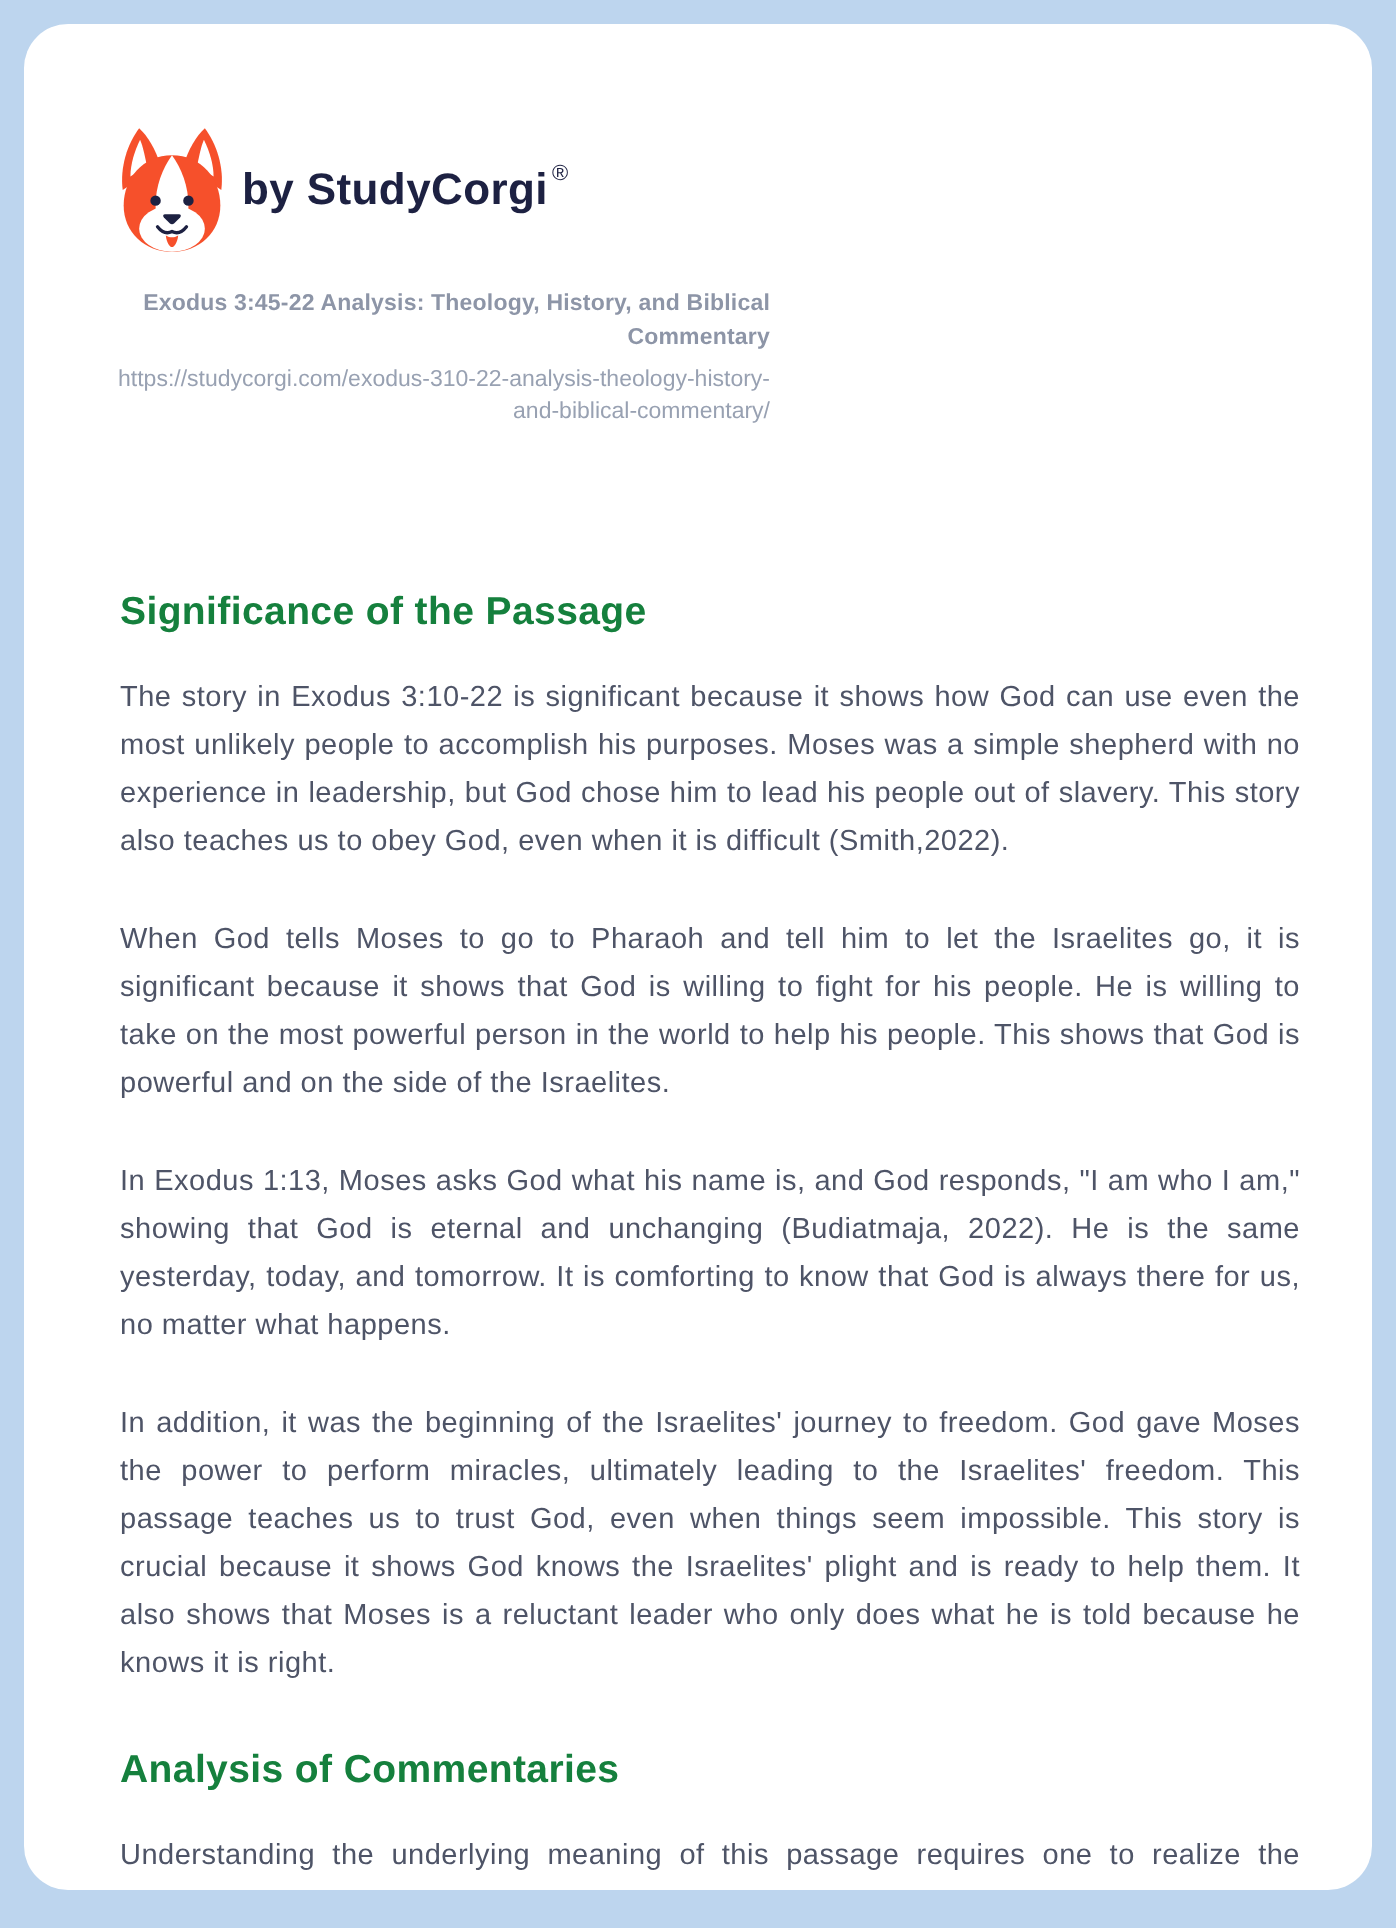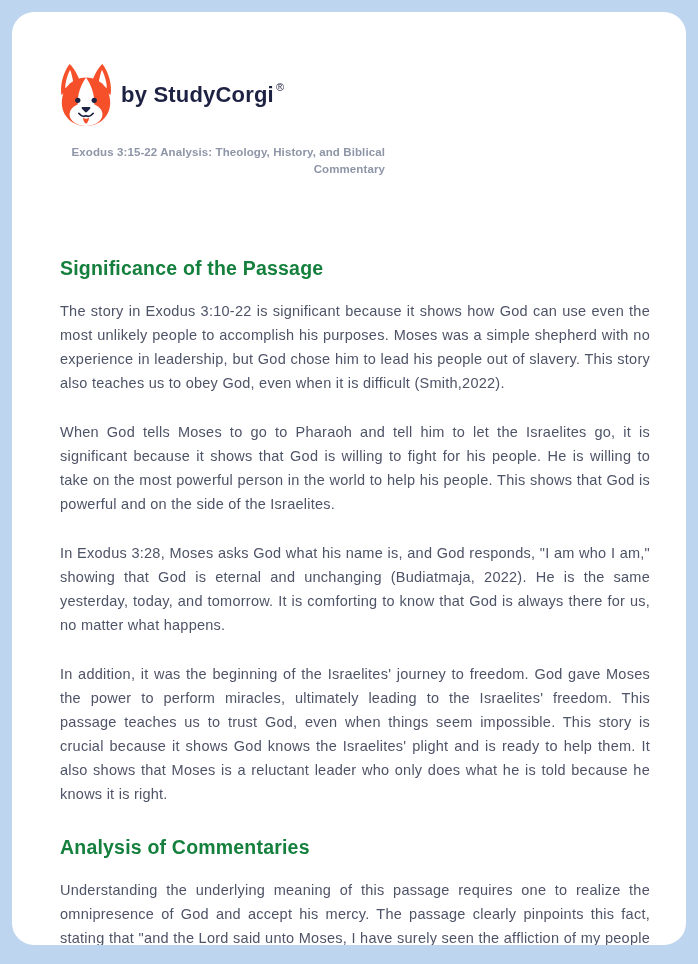--- a/index.html
+++ b/index.html
@@ -134,30 +134,31 @@
             <path d="M22.5 52 Q26 56.5 30 54.5 Q34 56.5 37.5 52" stroke="#1d2142" stroke-width="1.7" fill="none" stroke-linecap="round"></path>
 
             <path d="M26.8 56.5 C27.2 60.5 29 62.5 30 62.5 C31 62.5 32.8 60.5 33.2 56.5 C31 57.8 29 57.8 26.8 56.5 Z" fill="#f6502b"></path>
           </svg>
         </span>
         <span class="brand-text">by StudyCorgi</span>
         <span class="reg">®</span>
       </div>
 
       <div class="doc-meta">
-        <div class="doc-title">Exodus 3:15-22 Analysis: Theology, History, and Biblical Commentary</div>
+        <div class="doc-title">Exodus 3:45-22 Analysis: Theology, History, and Biblical Commentary</div>
+        <span class="doc-url">https://studycorgi.com/exodus-310-22-analysis-theology-history-and-biblical-commentary/</span>
       </div>
     </header>
 
     <main class="content">
 
       <h2>Significance of the Passage</h2>
       <p>The story in Exodus 3:10-22 is significant because it shows how God can use even the most unlikely people to accomplish his purposes. Moses was a simple shepherd with no experience in leadership, but God chose him to lead his people out of slavery. This story also teaches us to obey God, even when it is difficult (Smith,2022).</p>
       <p>When God tells Moses to go to Pharaoh and tell him to let the Israelites go, it is significant because it shows that God is willing to fight for his people. He is willing to take on the most powerful person in the world to help his people. This shows that God is powerful and on the side of the Israelites.</p>
-      <p>In Exodus 3:28, Moses asks God what his name is, and God responds, "I am who I am," showing that God is eternal and unchanging (Budiatmaja, 2022). He is the same yesterday, today, and tomorrow. It is comforting to know that God is always there for us, no matter what happens.</p>
+      <p>In Exodus 1:13, Moses asks God what his name is, and God responds, "I am who I am," showing that God is eternal and unchanging (Budiatmaja, 2022). He is the same yesterday, today, and tomorrow. It is comforting to know that God is always there for us, no matter what happens.</p>
       <p>In addition, it was the beginning of the Israelites' journey to freedom. God gave Moses the power to perform miracles, ultimately leading to the Israelites' freedom. This passage teaches us to trust God, even when things seem impossible. This story is crucial because it shows God knows the Israelites' plight and is ready to help them. It also shows that Moses is a reluctant leader who only does what he is told because he knows it is right.</p>
 
       <h2>Analysis of Commentaries</h2>
       <p>Understanding the underlying meaning of this passage requires one to realize the omnipresence of God and accept his mercy. The passage clearly pinpoints this fact, stating that "and the Lord said unto Moses, I have surely seen the affliction of my people which are in Egypt" (Exodus 3:10). Jamieson, Fausset, and Brown's Bible Commentary implies that God hears His people's cries and sees their sufferings (p.</p>
     </main>
 
   </div>
 </div>
 
 </body></html>

